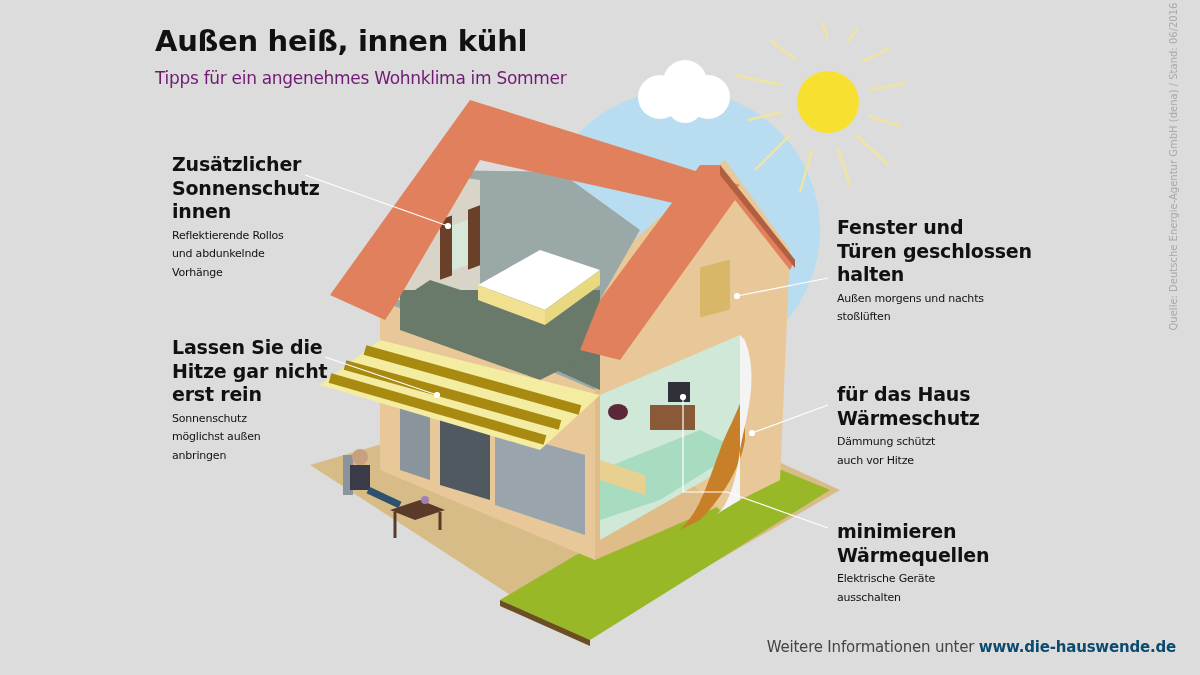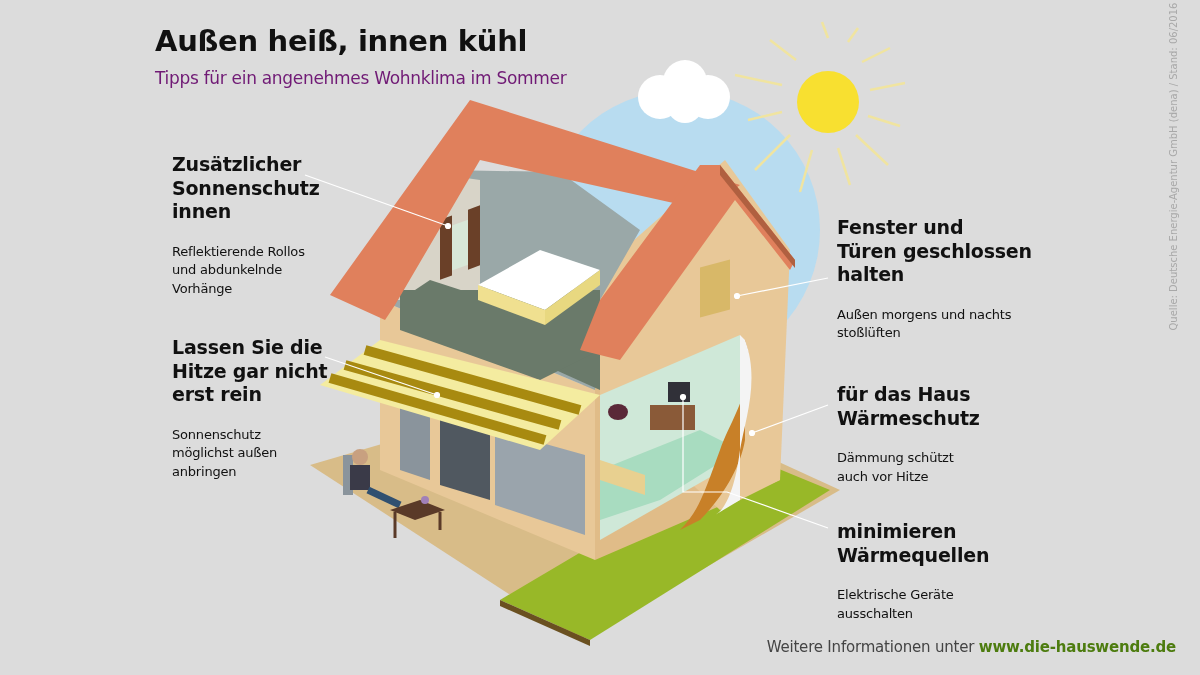--- a/index.html
+++ b/index.html
@@ -1,24 +1,24 @@
 <!DOCTYPE html>
 <html><head>
 <meta charset="utf-8">
 <style>
   html, body { margin:0; padding:0; }
   body { width:1200px; height:675px; background:#dcdcdc; position:relative; overflow:hidden; font-family:"DejaVu Sans", sans-serif; color:#111; }
   .title { position:absolute; left:155px; top:24px; font-size:29px; font-weight:bold; letter-spacing:-0.3px; }
   .subtitle { position:absolute; left:155px; top:68px; font-size:17px; color:#701a75; letter-spacing:-0.3px; }
   .callout { position:absolute; }
   .callout .h { font-weight:bold; font-size:19px; line-height:23.5px; letter-spacing:-0.2px; }
-  .callout .d { font-size:13px; line-height:18.5px; margin-top:19px; letter-spacing:-0.2px; }
+  .callout .d { font-size:11px; line-height:18.5px; margin-top:3px; letter-spacing:-0.2px; }
   .source { position:absolute; right:-128px; top:170px; transform:rotate(-90deg); transform-origin:center; font-size:10px; color:#a8a8a8; white-space:nowrap; width:310px; text-align:center; }
   .footer { position:absolute; right:24px; top:638px; font-size:15px; color:#444; letter-spacing:-0.2px; }
-  .footer b { color:#4d7c0f; }
+  .footer b { color:#0c4a6e; }
   svg.art { position:absolute; left:0; top:0; }
 </style>
 </head>
 <body>
 
 <svg class="art" width="1200" height="675" viewBox="0 0 1200 675">
 
   <circle cx="680" cy="230" r="140" fill="#b8dcf0"></circle>
 
   <g fill="#ffffff">

